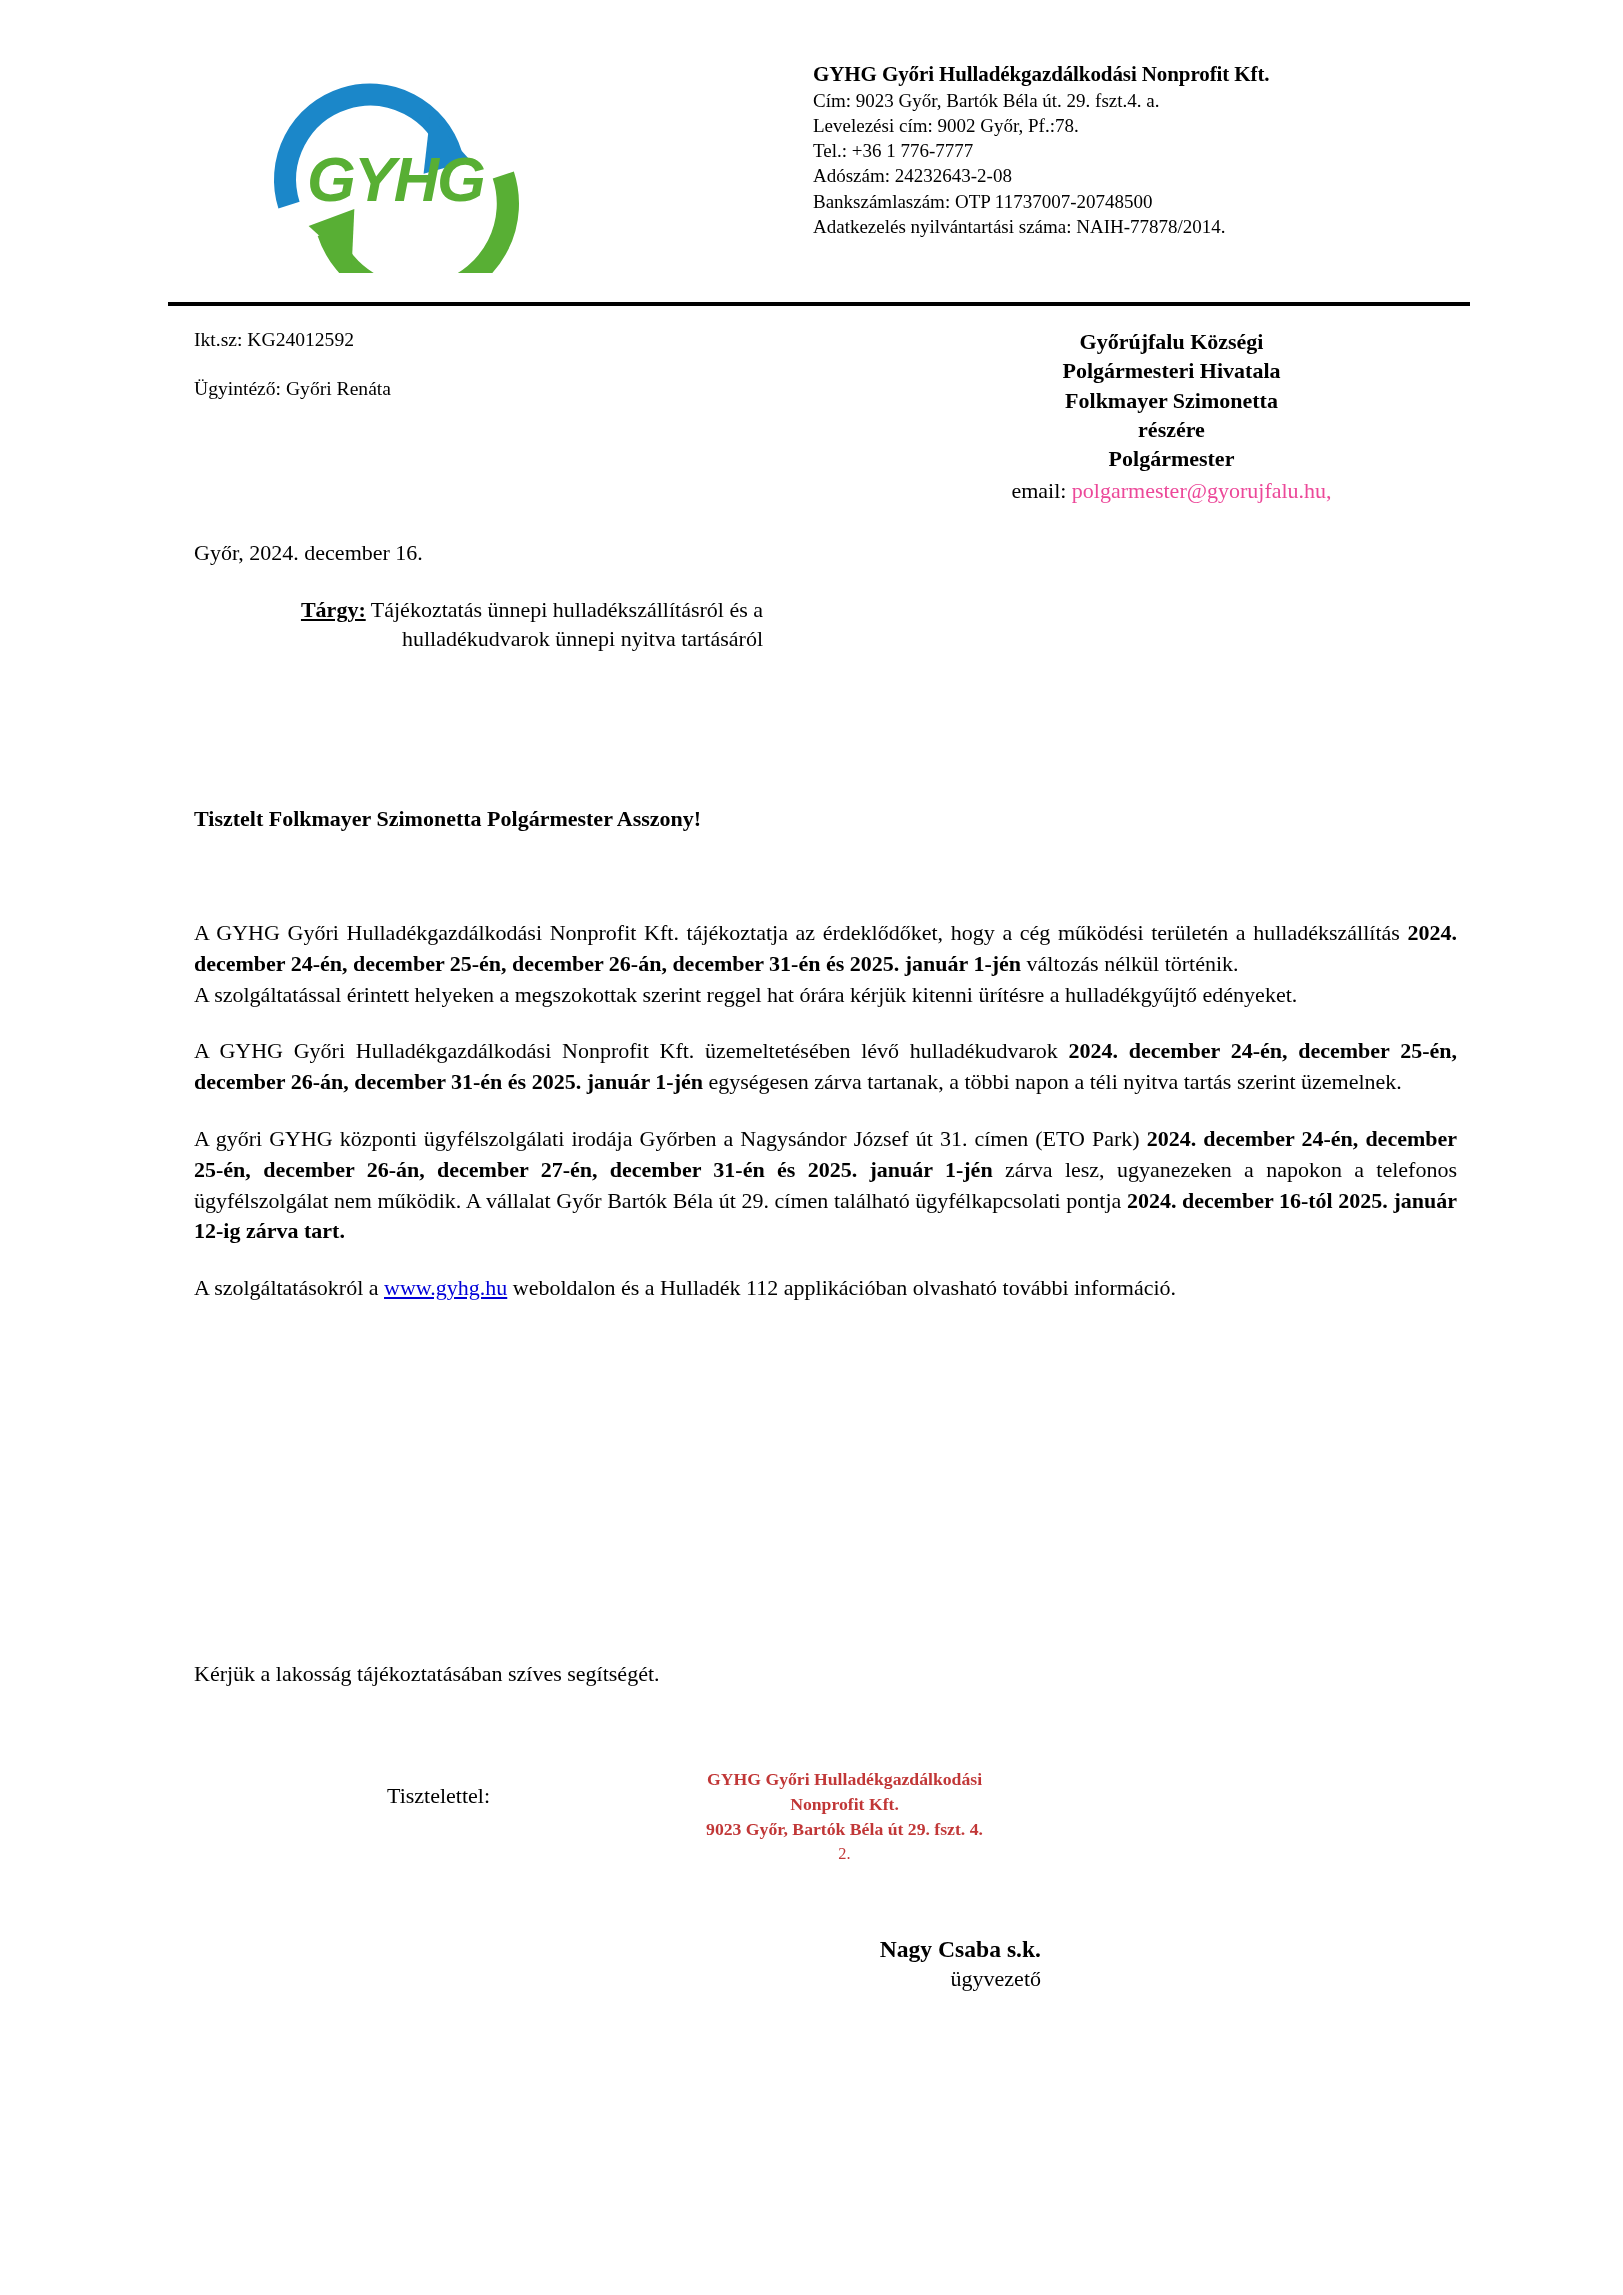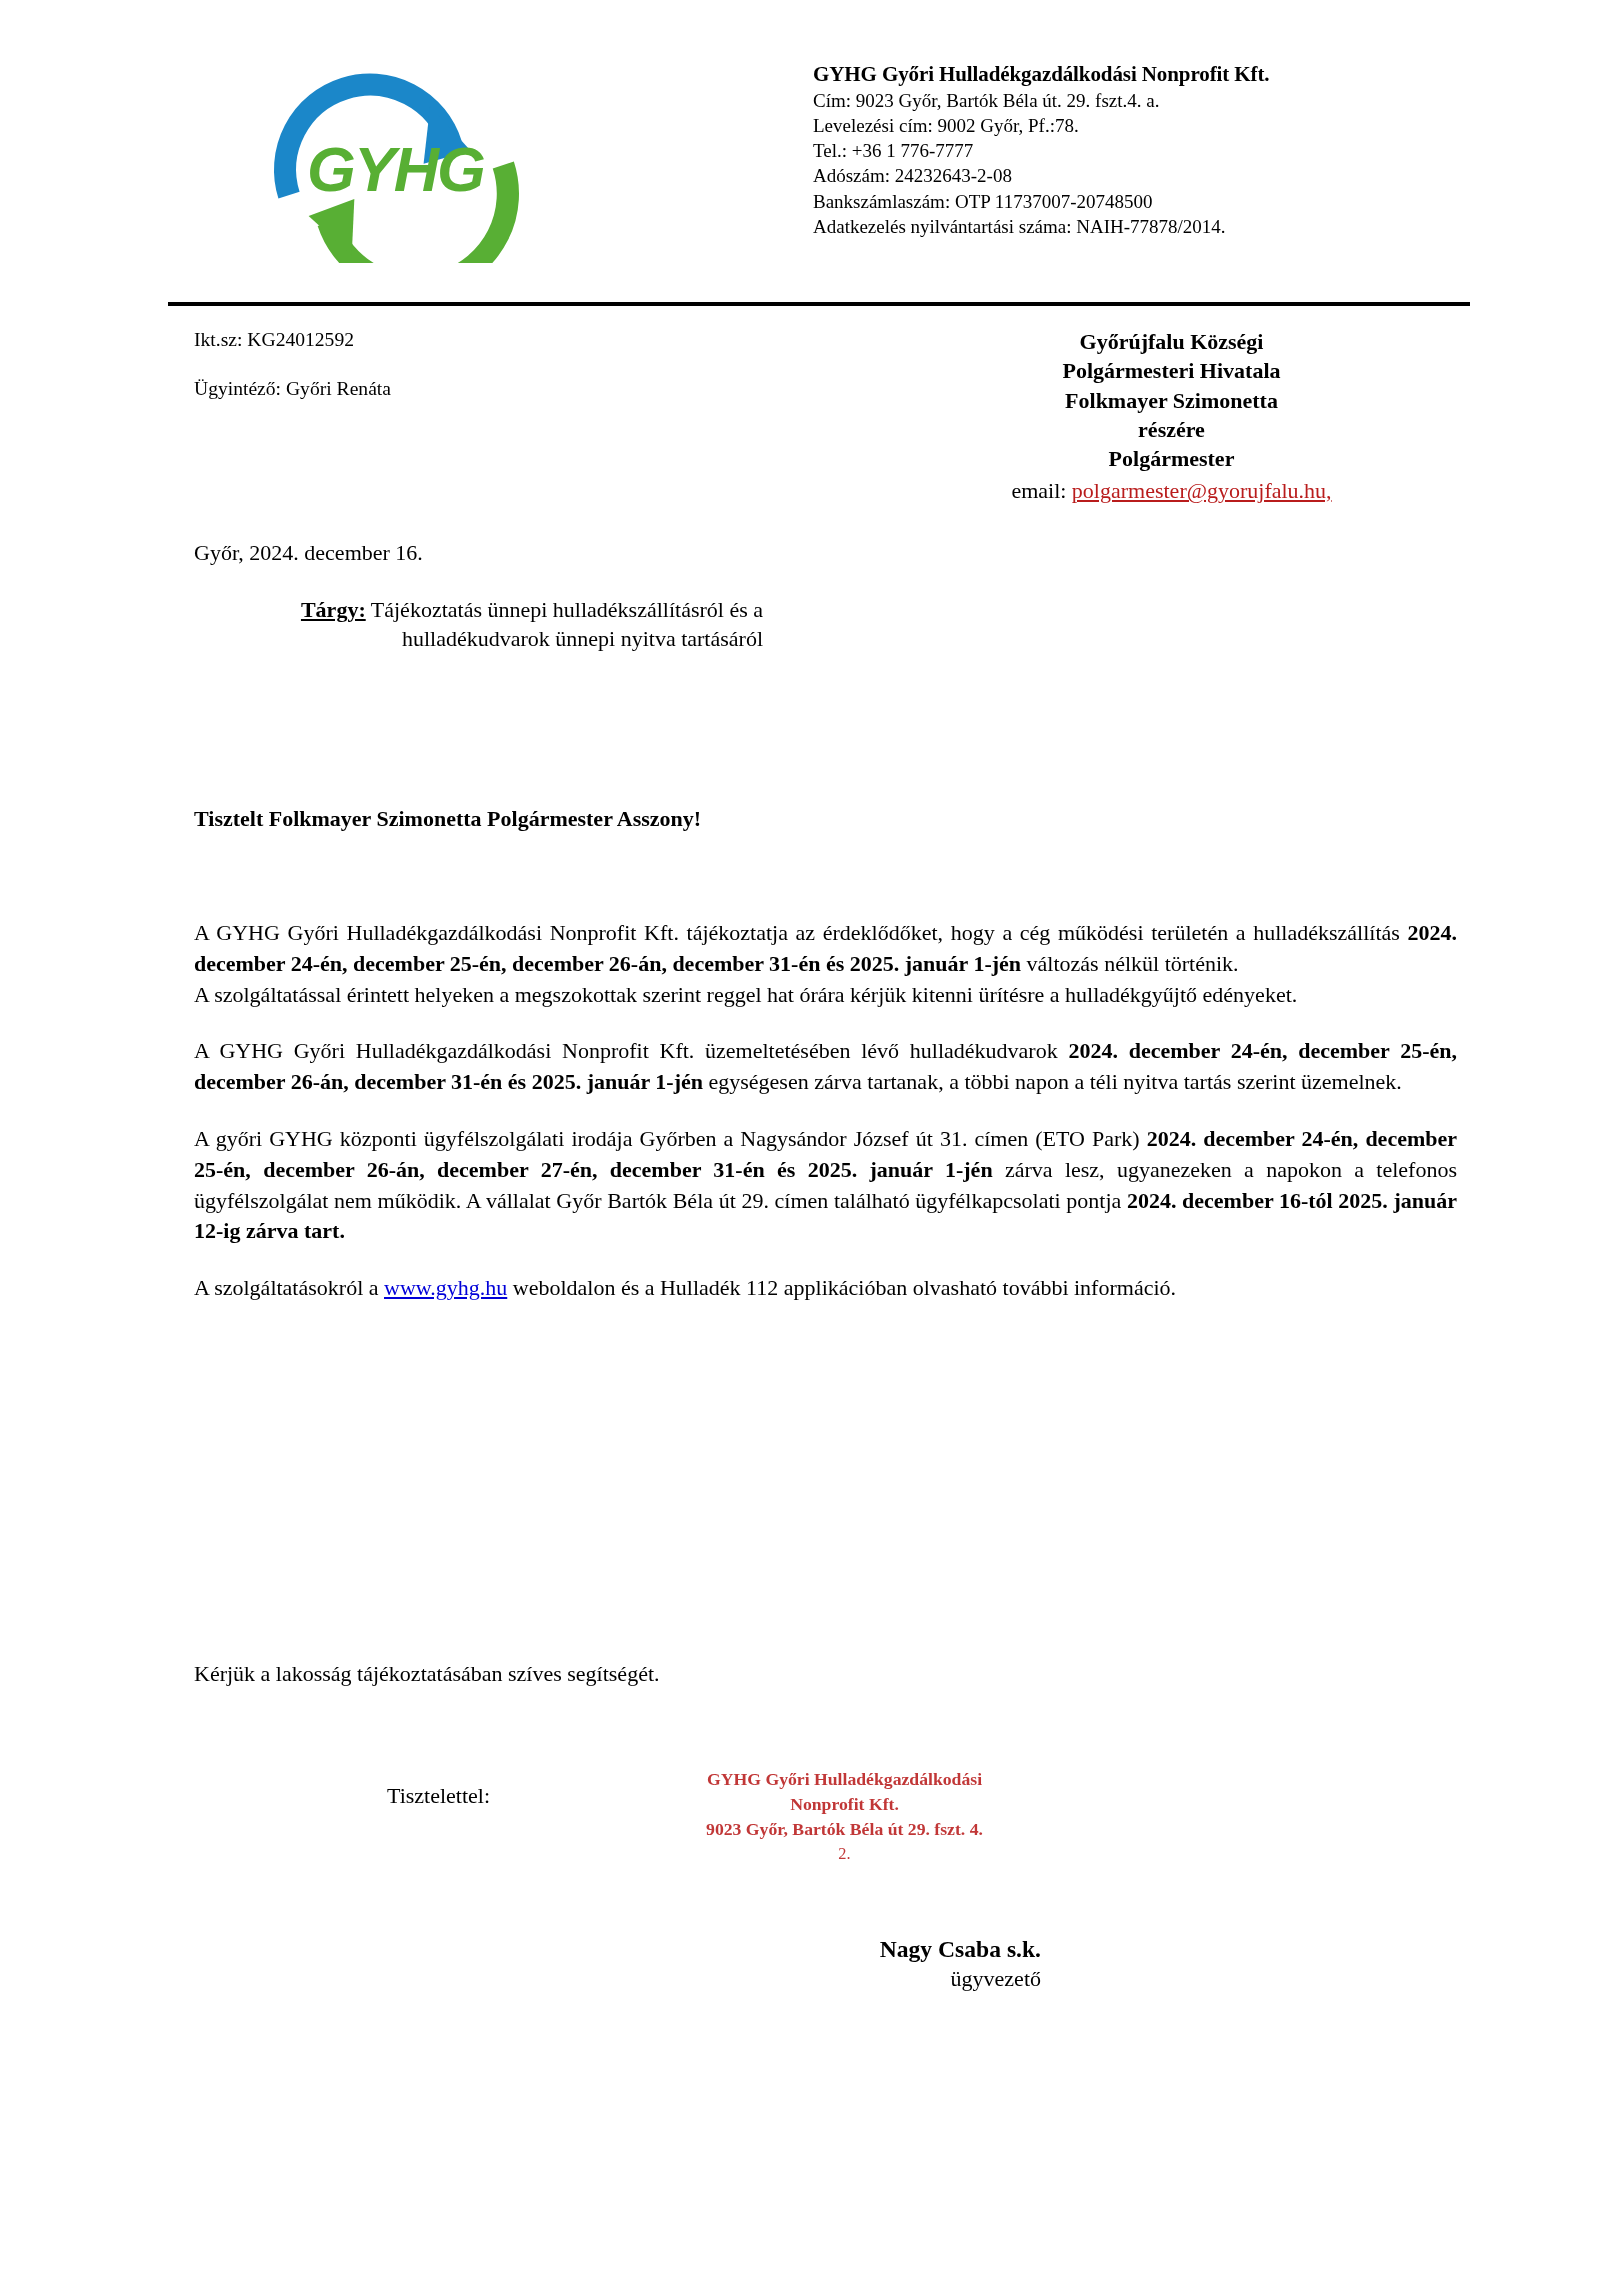--- a/index.html
+++ b/index.html
@@ -19,21 +19,21 @@
 
   
   .letterhead {
     position: absolute;
     left: 0; top: 0;
     width: 1623px;
     height: 308px;
   }
   .logo-wrap {
     position: absolute;
-    left: 255px; top: 67px;
+    left: 255px; top: 77px;
     width: 281px; height: 196px; text-align: center;
   }
   .company-block {
     position: absolute;
     left: 813px; top: 62px;
     width: 661px;
   }
   .company-name {
     font-weight: bold;
     font-size: 21px;
@@ -78,22 +78,21 @@
     font-size: 22px;
     line-height: 1.33;
   }
   .recipient .bold-line { font-weight: bold; }
   .recipient .email-line {
     font-size: 22px;
     line-height: 1.3;
     margin-top: 3.9px;
   }
   .recipient .email-line .lnk {
-    text-decoration: underline;
-    color: #b91c1c;
+    color: #ec4899;
   }
 
   
   .date-line {
     position: absolute;
     left: 194px; top: 540px;
     font-size: 22px;
     white-space: nowrap;
   }
   .subject {

